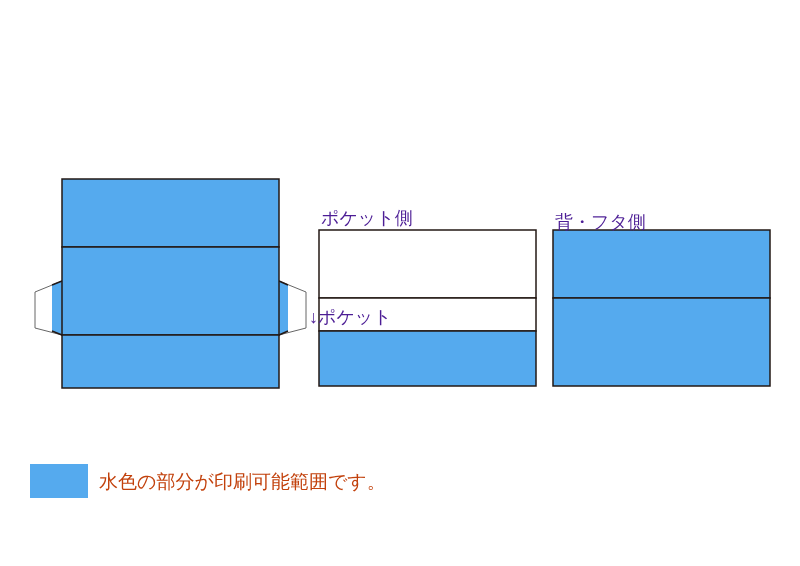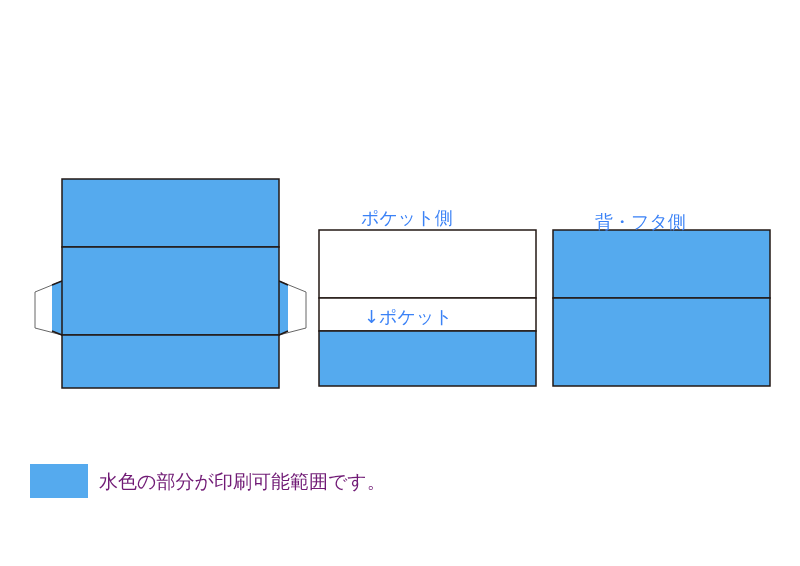--- a/index.html
+++ b/index.html
@@ -1,21 +1,21 @@
 <!DOCTYPE html>
 <html><head>
 <meta charset="utf-8">
 <style>
   html, body { margin:0; padding:0; background:#ffffff; }
   body { width:800px; height:566px; position:relative; overflow:hidden;
          font-family: "DejaVu Sans", "Liberation Sans", sans-serif; color:#231815; }
   svg.diagram { position:absolute; left:0; top:0; }
-  .label { position:absolute; font-size:18px; line-height:20px; white-space:nowrap; color:#3b82f6;margin-left:40px; }
+  .label { position:absolute; font-size:18px; line-height:20px; white-space:nowrap; color:#4c1d95; }
   .legend-swatch { position:absolute; left:30px; top:464px; width:58px; height:34px; }
-  .legend-text { position:absolute; left:99px; top:470px; font-size:19px; line-height:22px; white-space:nowrap; color:#701a75; }
+  .legend-text { position:absolute; left:99px; top:470px; font-size:19px; line-height:22px; white-space:nowrap; color:#c2410c; }
 </style>
 </head>
 <body>
 
 <svg class="diagram" width="800" height="566" viewBox="0 0 800 566" xmlns="http://www.w3.org/2000/svg">
 
   <g>
 
     <polygon points="62,281 35,292 35,328 62,335" fill="#ffffff" stroke="#666666" stroke-width="1"></polygon>
     <polygon points="52,285 62,281 62,335 52,331" fill="#55aaee"></polygon>
@@ -38,17 +38,17 @@
     <rect x="319" y="331" width="217" height="55" fill="#55aaee" stroke="#231815" stroke-width="1.5"></rect>
   </g>
 
   <g>
     <rect x="553" y="230" width="217" height="68" fill="#55aaee" stroke="#231815" stroke-width="1.5"></rect>
     <rect x="553" y="298" width="217" height="88" fill="#55aaee" stroke="#231815" stroke-width="1.5"></rect>
   </g>
 </svg>
 
 <div class="label" style="left:321px; top:208px;">ポケット側</div>
-<div class="label" style="left:324px; top:307px;">↓ポケット</div>
+<div class="label" style="left:309px; top:307px;font-family:Liberation Serif, serif;">↓ポケット</div>
 <div class="label" style="left:555px; top:212px;">背・フタ側</div>
 
 <div class="legend-swatch" style="background:#55aaee;"></div>
 <div class="legend-text">水色の部分が印刷可能範囲です。</div>
 
 </body></html>

